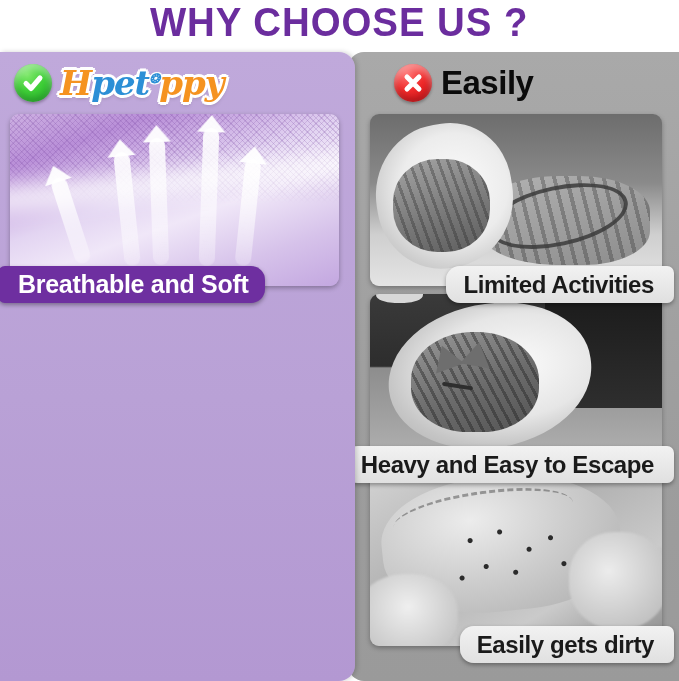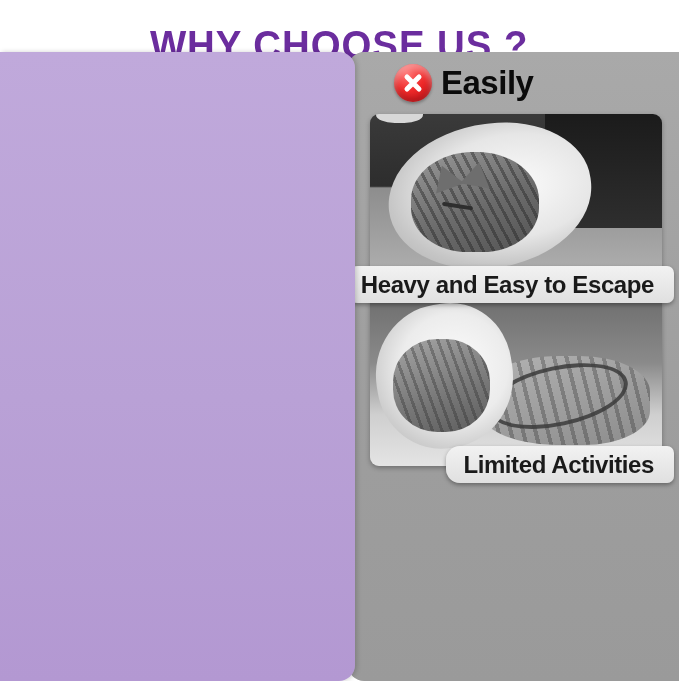--- a/index.html
+++ b/index.html
@@ -7,21 +7,21 @@
     width:679px;height:681px;
     background:#ffffff;
     font-family:"Liberation Sans",sans-serif;
     overflow:hidden;
     position:relative;
   }
 
   
   #header{
     height:68px;
-    display:flex;align-items:flex-end;justify-content:center;
+    display:flex;align-items:flex-start;justify-content:center;
     background:#ffffff;
   }
   #header-title{
     font-size:40px;
     font-weight:bold;
     color:#6B2D9E;
     letter-spacing:1px;
     font-family:"Liberation Sans",sans-serif;
     transform:scaleX(.96);
   }
@@ -333,52 +333,90 @@
       <div class="badge" id="badge-cross">
         <svg width="22" height="22" viewBox="0 0 22 22" aria-hidden="true">
           <path d="M5 5 L17 17 M17 5 L5 17" stroke="#ffffff" stroke-width="5" stroke-linecap="round"></path>
         </svg>
       </div>
       <div id="others-label">Easily</div>
     </div>
 
     <div class="card">
       <div class="photo">
+        <div class="scene ph-cone2 gray">
+          <div class="body"></div>
+          <div class="harness"></div>
+          <div class="cone"></div>
+          <div class="head"></div>
+        </div>
+      </div>
+      <div class="fold"></div>
+      <div class="banner banner-bad">Limited Activities</div>
+    </div>
+
+    <div class="card">
+      <div class="photo">
         <div class="scene ph-cone1 gray">
           <div class="dark"></div>
           <div class="cone"></div>
           <div class="head">
             <div class="ear l"></div>
               <div class="ear r"></div>
             <div class="eyeline"></div>
           </div>
           <div class="paw"></div>
         </div>
       </div>
       <div class="fold"></div>
       <div class="banner banner-bad">Heavy and Easy to Escape</div>
     </div>
 
     <div class="card">
       <div class="photo">
-        <div class="scene ph-cone2 gray">
-          <div class="body"></div>
-          <div class="harness"></div>
-          <div class="cone"></div>
-          <div class="head"></div>
+        <div class="scene ph-dirty gray">
+          <div class="cloth"></div>
+          <div class="seam"></div>
+          <div class="spots"></div>
+          <div class="fur"></div>
+          <div class="furl"></div>
         </div>
       </div>
       <div class="fold"></div>
-      <div class="banner banner-bad">Limited Activities</div>
-    </div>
-
+      <div class="banner banner-bad">Easily gets dirty</div>
+    </div>
 
   </div>
 
   <div class="panel" id="panel-good">
 
-
+    <div class="brand-row">
+      <div class="badge" id="badge-check">
+        <svg width="24" height="24" viewBox="0 0 24 24" aria-hidden="true">
+          <path d="M5 12.5 L10 17.5 L19 7" fill="none" stroke="#ffffff" stroke-width="5" stroke-linecap="round" stroke-linejoin="round"></path>
+        </svg>
+      </div>
+      <div id="brand-logo">
+        <span class="seg-a">H</span><span class="seg-b">pet</span><span class="paw">❂</span><span class="seg-c">ppy</span>
+      </div>
+    </div>
+
+    <div class="card">
+      <div class="photo">
+        <div class="scene ph-fabric">
+          <div class="mesh"></div>
+          <div class="band"></div>
+          <div class="arrow" style="left:16%;height:52%;transform:rotate(-18deg);"></div>
+          <div class="arrow" style="left:33%;height:66%;transform:rotate(-6deg);"></div>
+          <div class="arrow" style="left:43%;height:74%;transform:rotate(-2deg);"></div>
+          <div class="arrow" style="left:58%;height:80%;transform:rotate(2deg);"></div>
+          <div class="arrow" style="left:70%;height:62%;transform:rotate(6deg);"></div>
+        </div>
+      </div>
+      <div class="fold"></div>
+      <div class="banner banner-good">Breathable and Soft</div>
+    </div>
 
 
 
   </div>
 
 </div>
 
 </body></html>

